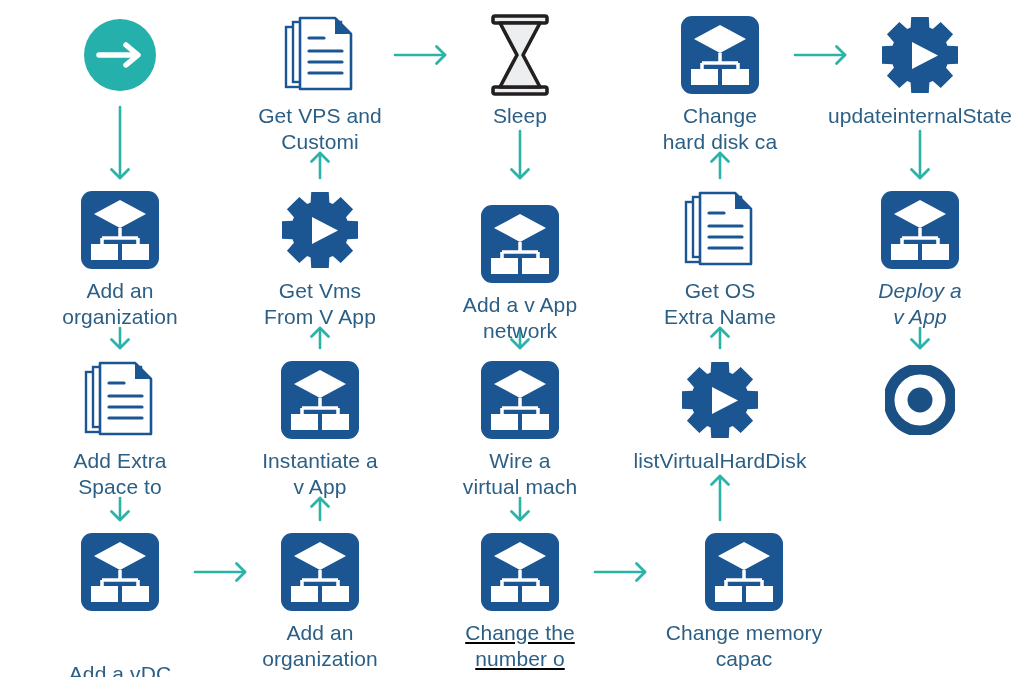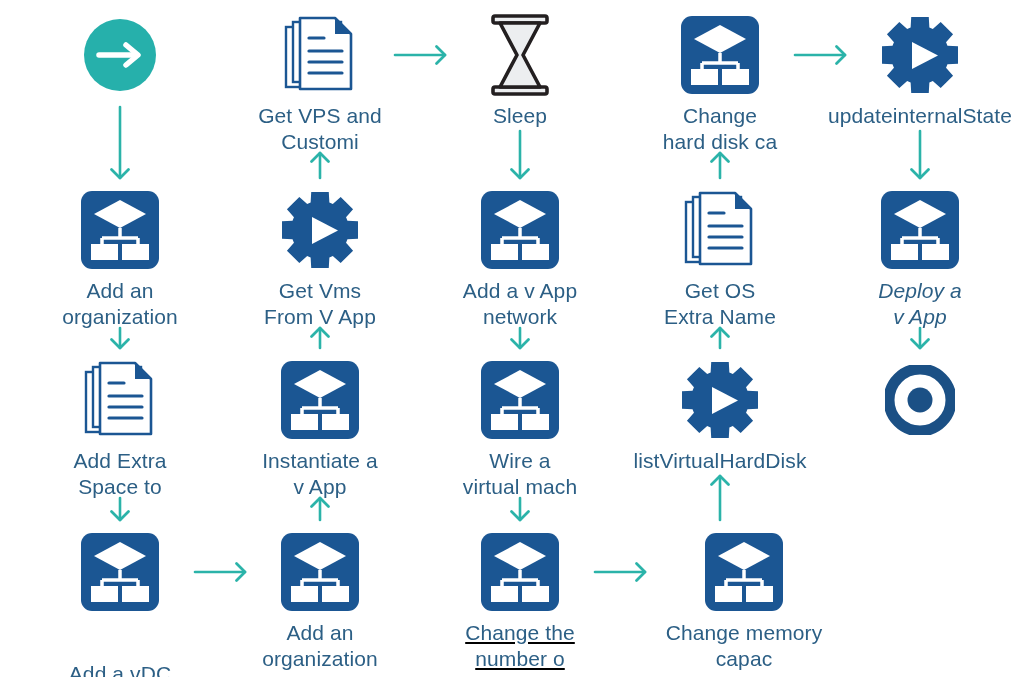--- a/index.html
+++ b/index.html
@@ -209,21 +209,21 @@
       <div class="node" style="left: 320px; top: 187px;">
         <div class="node-icon">
           <svg width="84" height="84" viewBox="0 0 84 84">
       <path d="M32.63,14.56 L33.23,4.00 L50.77,4.00 L51.37,14.56 A29,29 0 0 1 54.78,15.97L54.78,15.97 L62.67,8.93 L75.07,21.33 L68.03,29.22 A29,29 0 0 1 69.44,32.63L69.44,32.63 L80.00,33.23 L80.00,50.77 L69.44,51.37 A29,29 0 0 1 68.03,54.78L68.03,54.78 L75.07,62.67 L62.67,75.07 L54.78,68.03 A29,29 0 0 1 51.37,69.44L51.37,69.44 L50.77,80.00 L33.23,80.00 L32.63,69.44 A29,29 0 0 1 29.22,68.03L29.22,68.03 L21.33,75.07 L8.93,62.67 L15.97,54.78 A29,29 0 0 1 14.56,51.37L14.56,51.37 L4.00,50.77 L4.00,33.23 L14.56,32.63 A29,29 0 0 1 15.97,29.22L15.97,29.22 L8.93,21.33 L21.33,8.93 L29.22,15.97 A29,29 0 0 1 32.63,14.56Z" fill="#1b5693"></path>
       <path d="M34 29 L60 42.5 L34 56 Z" fill="#ffffff"></path>
     </svg>
         </div>
         <div class="node-label">Get Vms
 From V App</div>
       </div>
-      <div class="node" style="left: 520px; top: 187px; text-align: center;">
+      <div class="node" style="left: 520px; top: 201px; text-align: center;">
         <div class="node-icon">
           <svg width="84" height="84" viewBox="0 0 84 84">
       <rect x="3" y="3" width="78" height="78" rx="11" ry="11" fill="#1b5693"></rect>
       <path d="M42 12 L68 26 L42 40 L16 26 Z" fill="#ffffff"></path>
       <path d="M42 40 V50" stroke="#ffffff" stroke-width="3.5" fill="none"></path>
       <path d="M24 50 H60" stroke="#ffffff" stroke-width="3.5" fill="none"></path>
       <path d="M24 50 V56 M60 50 V56" stroke="#ffffff" stroke-width="3.5" fill="none"></path>
       <rect x="13" y="56" width="27" height="16" fill="#ffffff"></rect>
       <rect x="44" y="56" width="27" height="16" fill="#ffffff"></rect>
     </svg>

